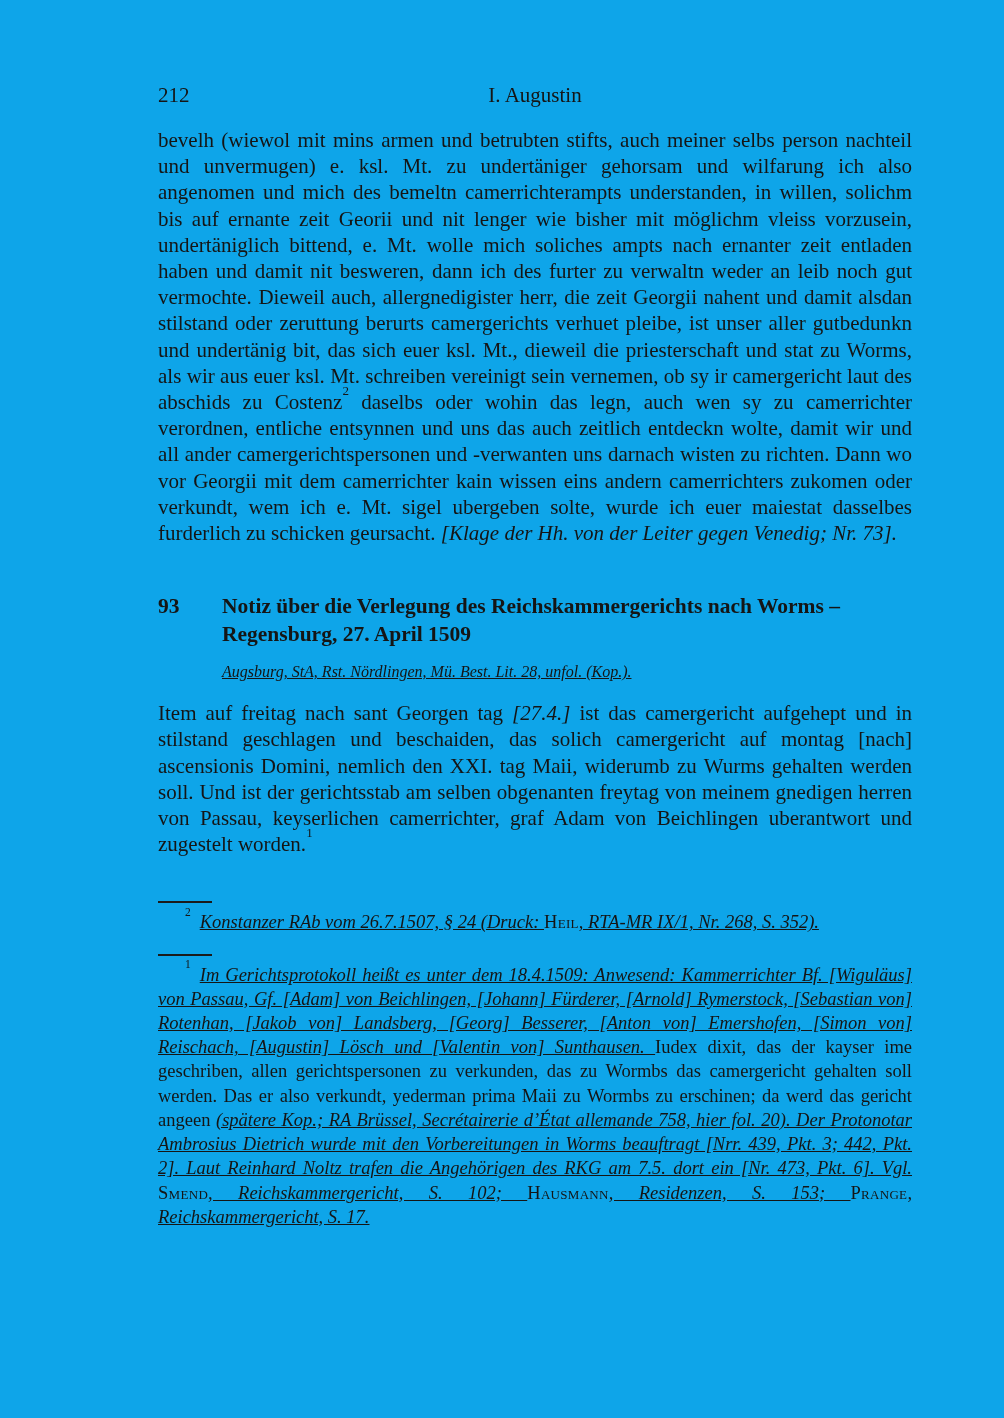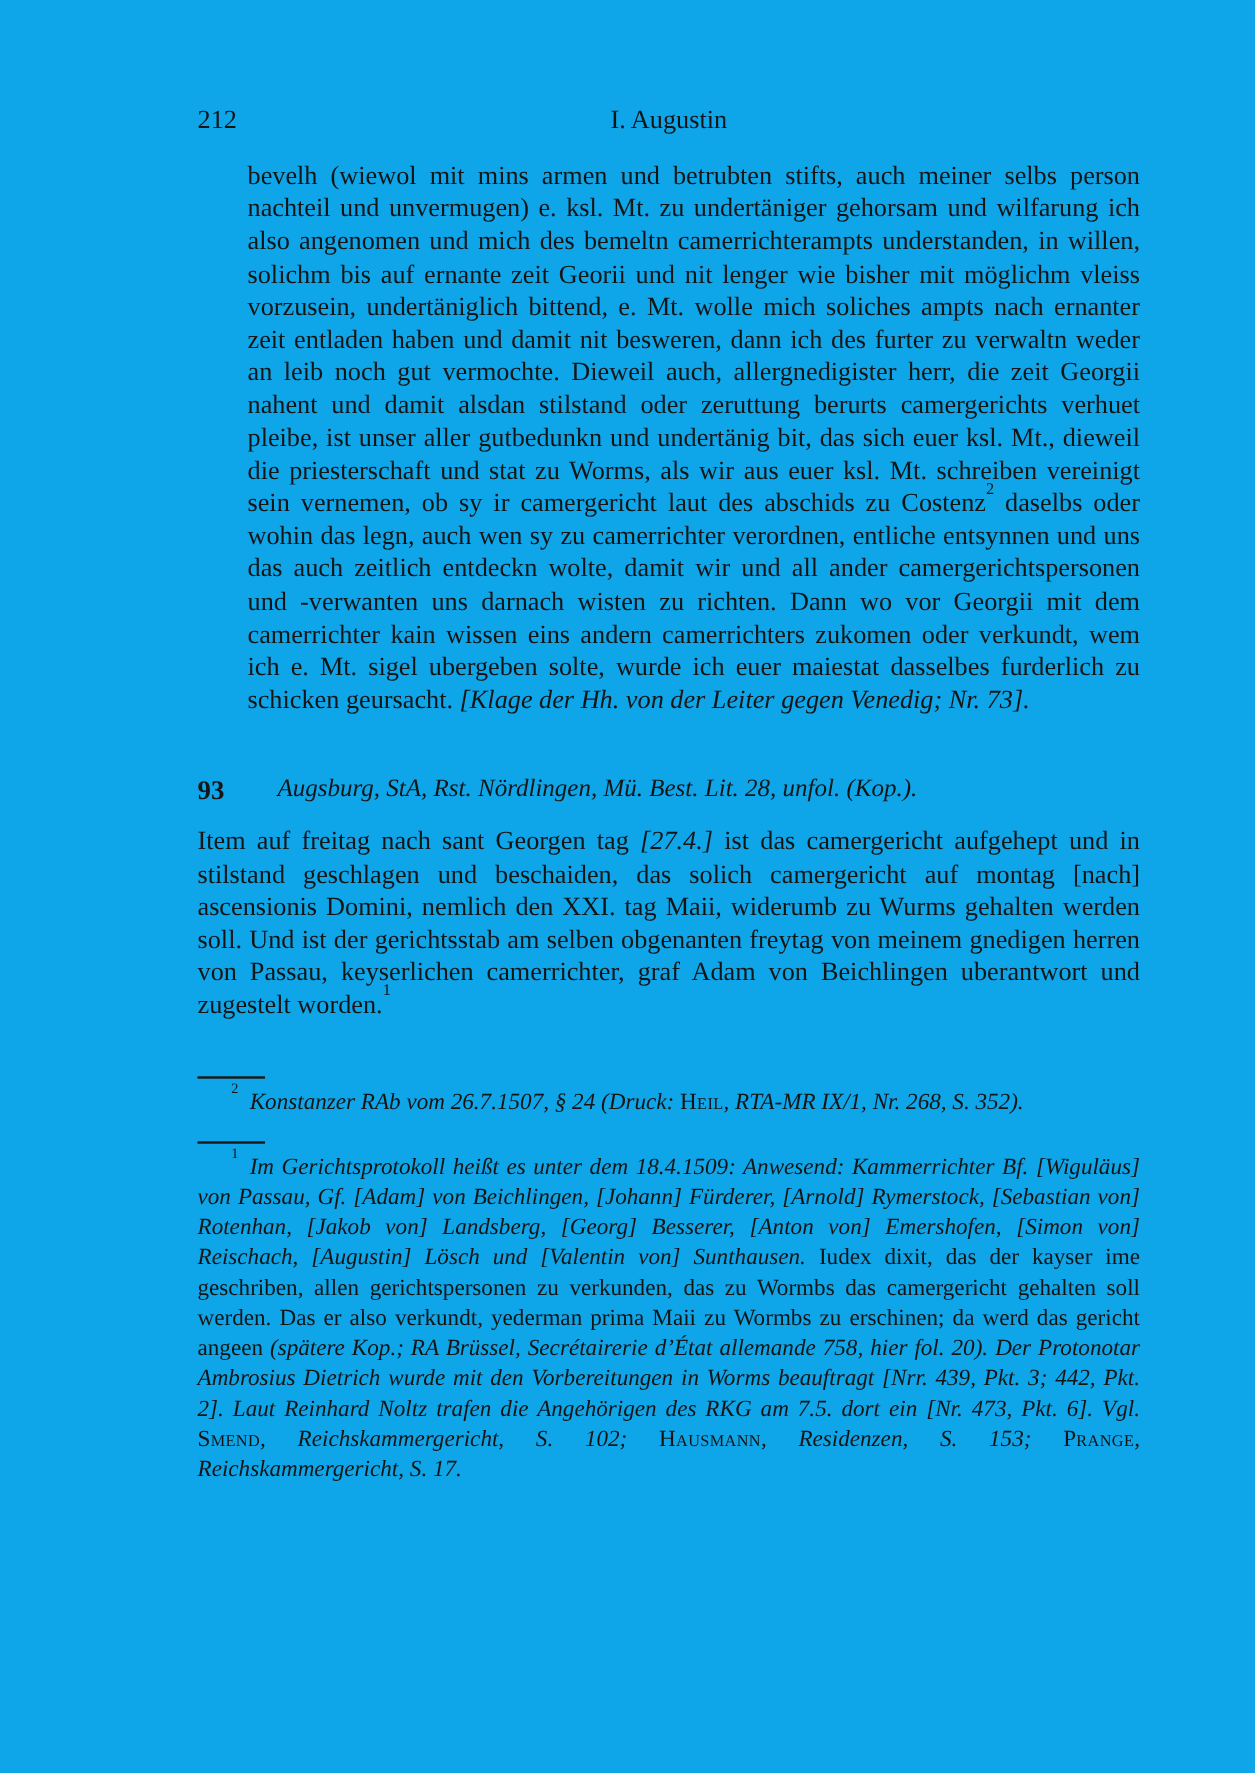--- a/index.html
+++ b/index.html
@@ -30,21 +30,21 @@
   }
   .page-number { position: absolute; left: 0; top: 0; }
   .running-title { position: absolute; left: 0; right: 0; top: 0; text-align: center; }
 
   .body-para {
     margin: 0;
     font-size: 21px;
     line-height: 26.2px;
     text-align: justify;
   }
-  .para1 { margin-top: 19px; margin-left: 40px; }
+  .para1 { margin-top: 19px; }
 
   sup.fnref {
     font-size: 62%;
     line-height: 0;
     position: relative;
     top: -0.48em;
   }
 
   .entry-heading {
     position: relative;
@@ -53,63 +53,65 @@
     font-size: 21.5px;
     font-weight: 700;
     line-height: 28px;
     text-align: left;
   }
   .entry-number { position: absolute; left: 0; top: 0; }
 
   .entry-source {
     margin: 11px 0 0 0;
     padding-left: 64px;
-    font-size: 20px;
+    font-size: 16px;
     font-style: italic;
     line-height: 26px;
+    text-decoration: underline;
   }
   .entry-para { margin-top: 15px; }
 
   .footnotes { margin-top: 44px; }
   .fn-rule {
     width: 54px;
     border: 0;
     border-top: 2px solid #1b1b1b;
     margin: 0 0 7px 0;
   }
   .rule-2 { margin-top: 19px; }
   .footnote {
     margin: 0;
     font-size: 18.5px;
     line-height: 24.2px;
     text-align: justify;
     text-indent: 27px;
   }
   .fn-marker { margin-right: 9px; font-style: normal; }
 
-  .run-italic { font-style: italic; }
+  .run-italic { font-style: italic; text-decoration: underline; }
   .run-roman { font-style: normal; }
   .run-smallcaps { font-style: normal; font-variant: small-caps; letter-spacing: 0.3px; }
   em { font-style: italic; }
 </style>
 </head>
 <body>
 
 <div class="page">
   <div class="content">
 
     <header class="running-header">
       <span class="page-number">212</span>
       <span class="running-title">I. Augustin</span>
     </header>
 
     <p class="body-para para1"><span>bevelh (wiewol mit mins armen und betrubten stifts, auch meiner selbs person nachteil und unvermugen) e. ksl. Mt. zu undertäniger gehorsam und wilfarung ich also angenomen und mich des bemeltn camerrichterampts understanden, in willen, solichm bis auf ernante zeit Georii und nit lenger wie bisher mit möglichm vleiss vorzusein, undertäniglich bittend, e. Mt. wolle mich soliches ampts nach ernanter zeit entladen haben und damit nit besweren, dann ich des furter zu verwaltn weder an leib noch gut vermochte. Dieweil auch, allergnedigister herr, die zeit Georgii nahent und damit alsdan stilstand oder zeruttung berurts camergerichts verhuet pleibe, ist unser aller gutbedunkn und undertänig bit, das sich euer ksl. Mt., dieweil die priesterschaft und stat zu Worms, als wir aus euer ksl. Mt. schreiben vereinigt sein vernemen, ob sy ir camergericht laut des abschids zu Costenz</span><sup class="fnref">2</sup><span> daselbs oder wohin das legn, auch wen sy zu camerrichter verordnen, entliche entsynnen und uns das auch zeitlich entdeckn wolte, damit wir und all ander camergerichtspersonen und -verwanten uns darnach wisten zu richten. Dann wo vor Georgii mit dem camerrichter kain wissen eins andern camerrichters zukomen oder verkundt, wem ich e. Mt. sigel ubergeben solte, wurde ich euer maiestat dasselbes furderlich zu schicken geursacht. </span><em>[Klage der Hh. von der Leiter gegen Venedig; Nr. 73].</em></p>
 
     <div class="entry-heading">
       <span class="entry-number">93</span>
+      <span class="entry-title">Notiz über die Verlegung des Reichskammergerichts nach Worms – Regensburg, 27. April 1509</span>
     </div>
 
     <p class="entry-source">Augsburg, StA, Rst. Nördlingen, Mü. Best. Lit. 28, unfol. (Kop.).</p>
 
     <p class="body-para entry-para"><span>Item auf freitag nach sant Georgen tag </span><em>[27.4.]</em><span> ist das camergericht aufgehept und in stilstand geschlagen und beschaiden, das solich camergericht auf montag [nach] ascensionis Domini, nemlich den XXI. tag Maii, widerumb zu Wurms gehalten werden soll. Und ist der gerichtsstab am selben obgenanten freytag von meinem gnedigen herren von Passau, keyserlichen camerrichter, graf Adam von Beichlingen uberantwort und zugestelt worden.</span><sup class="fnref">1</sup></p>
 
     <div class="footnotes">
       <hr class="fn-rule">
       <p class="footnote"><sup class="fnref fn-marker">2</sup><span><span class="run-italic">Konstanzer RAb vom 26.7.1507, § 24 (Druck: </span><span class="run-smallcaps">Heil</span><span class="run-italic">, RTA-MR IX/1, Nr. 268, S. 352).</span></span></p>
 

